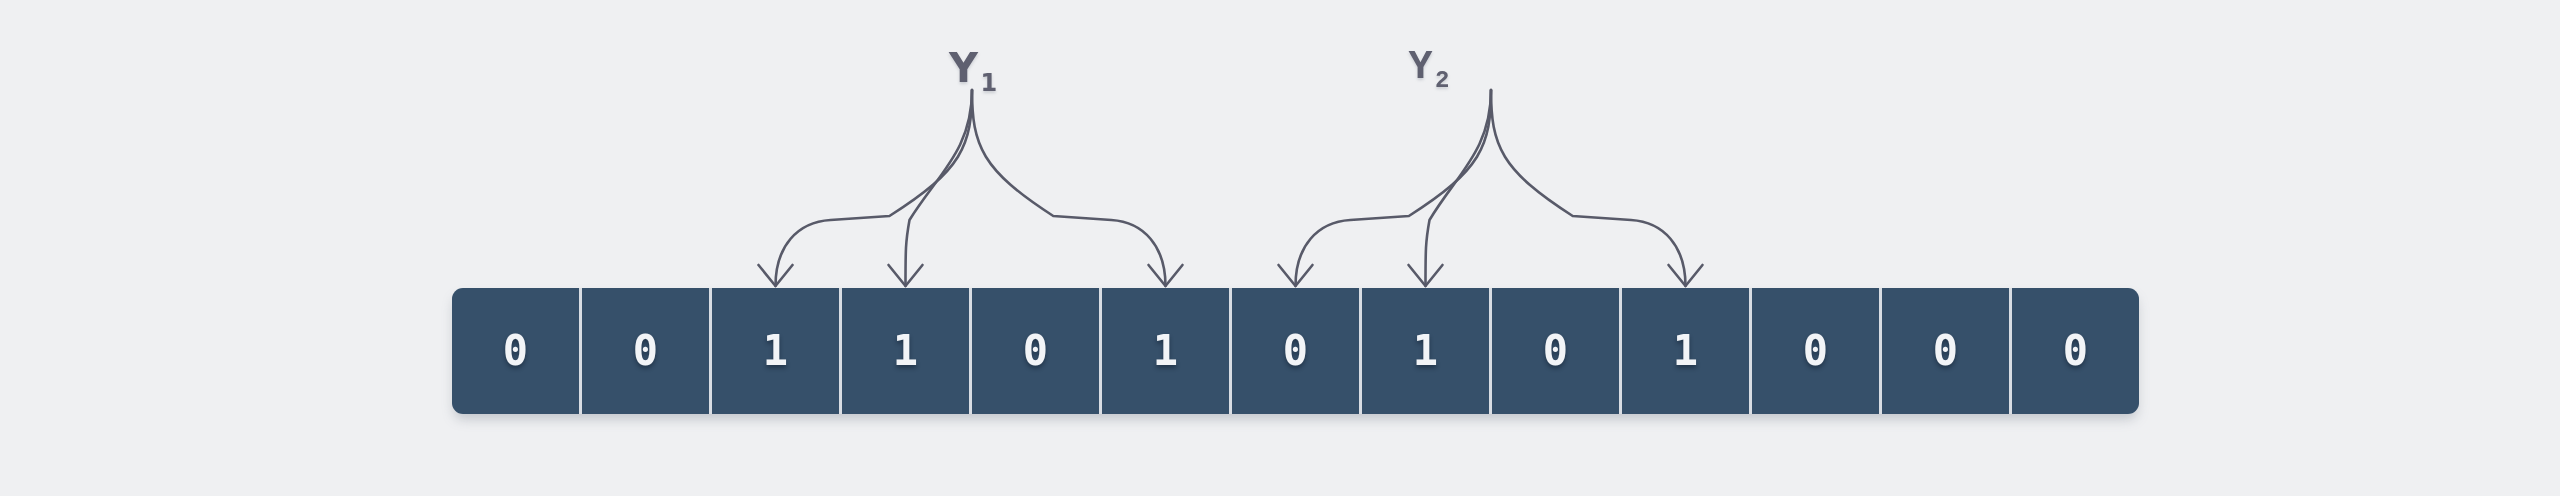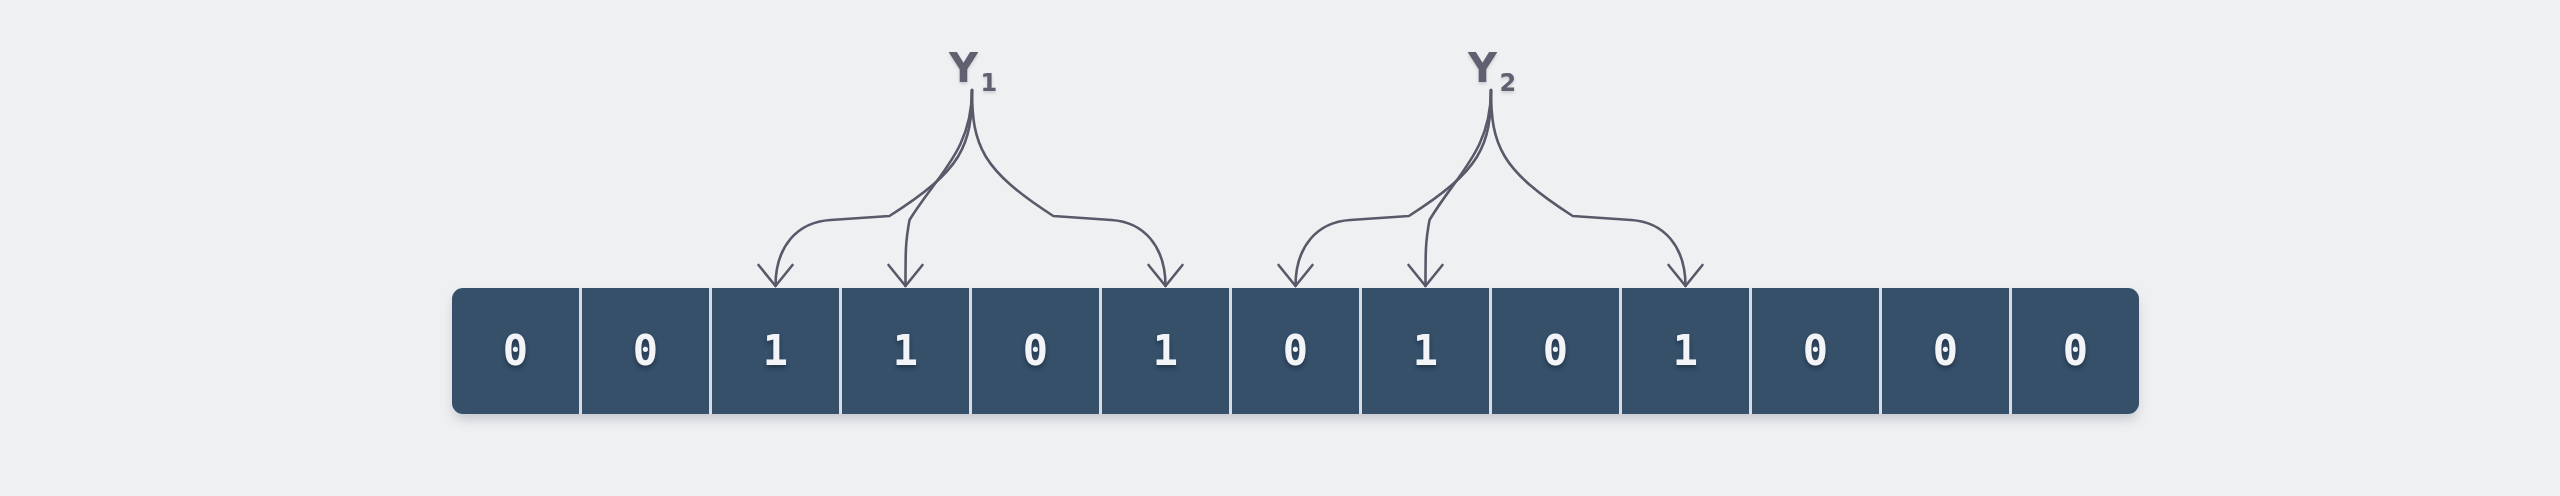--- a/index.html
+++ b/index.html
@@ -124,21 +124,21 @@
         <path d="M 1278.5 265 L 1295.5 286 L 1312.5 265" class="arrow-head"></path>
         <path d="M 1491 90 C 1491 150, 1457 174, 1429.5 220 C 1425.5 242, 1425.5 250, 1425.5 286" class="edge-path"></path>
         <path d="M 1408.5 265 L 1425.5 286 L 1442.5 265" class="arrow-head"></path>
         <path d="M 1491 90 C 1491 146, 1501 170, 1572.69 216 L 1631.04 220 C 1663.5 222, 1685.5 246, 1685.5 286" class="edge-path"></path>
         <path d="M 1668.5 265 L 1685.5 286 L 1702.5 265" class="arrow-head"></path>
       </g>
     </svg>
 
   <div id="labels-layer">
       <div class="group-label" style="left: 972px; top: 48px;"><span class="gl-main">Y</span><span class="gl-sub">1</span></div>
-      <div class="group-label" style="left: 1491px; top: 48px;"><span class="gl-main">Y</span><span class="gl-sub">2</span></div>
+      <div class="group-label" style="left: 1428px; top: 48px; font-family: Liberation Mono, monospace;"><span class="gl-main">Y</span><span class="gl-sub">2</span></div>
     </div>
 
   <div id="bit-strip" style="left: 452px; top: 288px; height: 126px;">
       <div class="bit-cell" style="width: 127px; height: 126px;">
         <span class="bit-val">0</span>
       </div>
       <div class="bit-cell" style="width: 127px; height: 126px;">
         <span class="bit-val">0</span>
       </div>
       <div class="bit-cell" style="width: 127px; height: 126px;">

